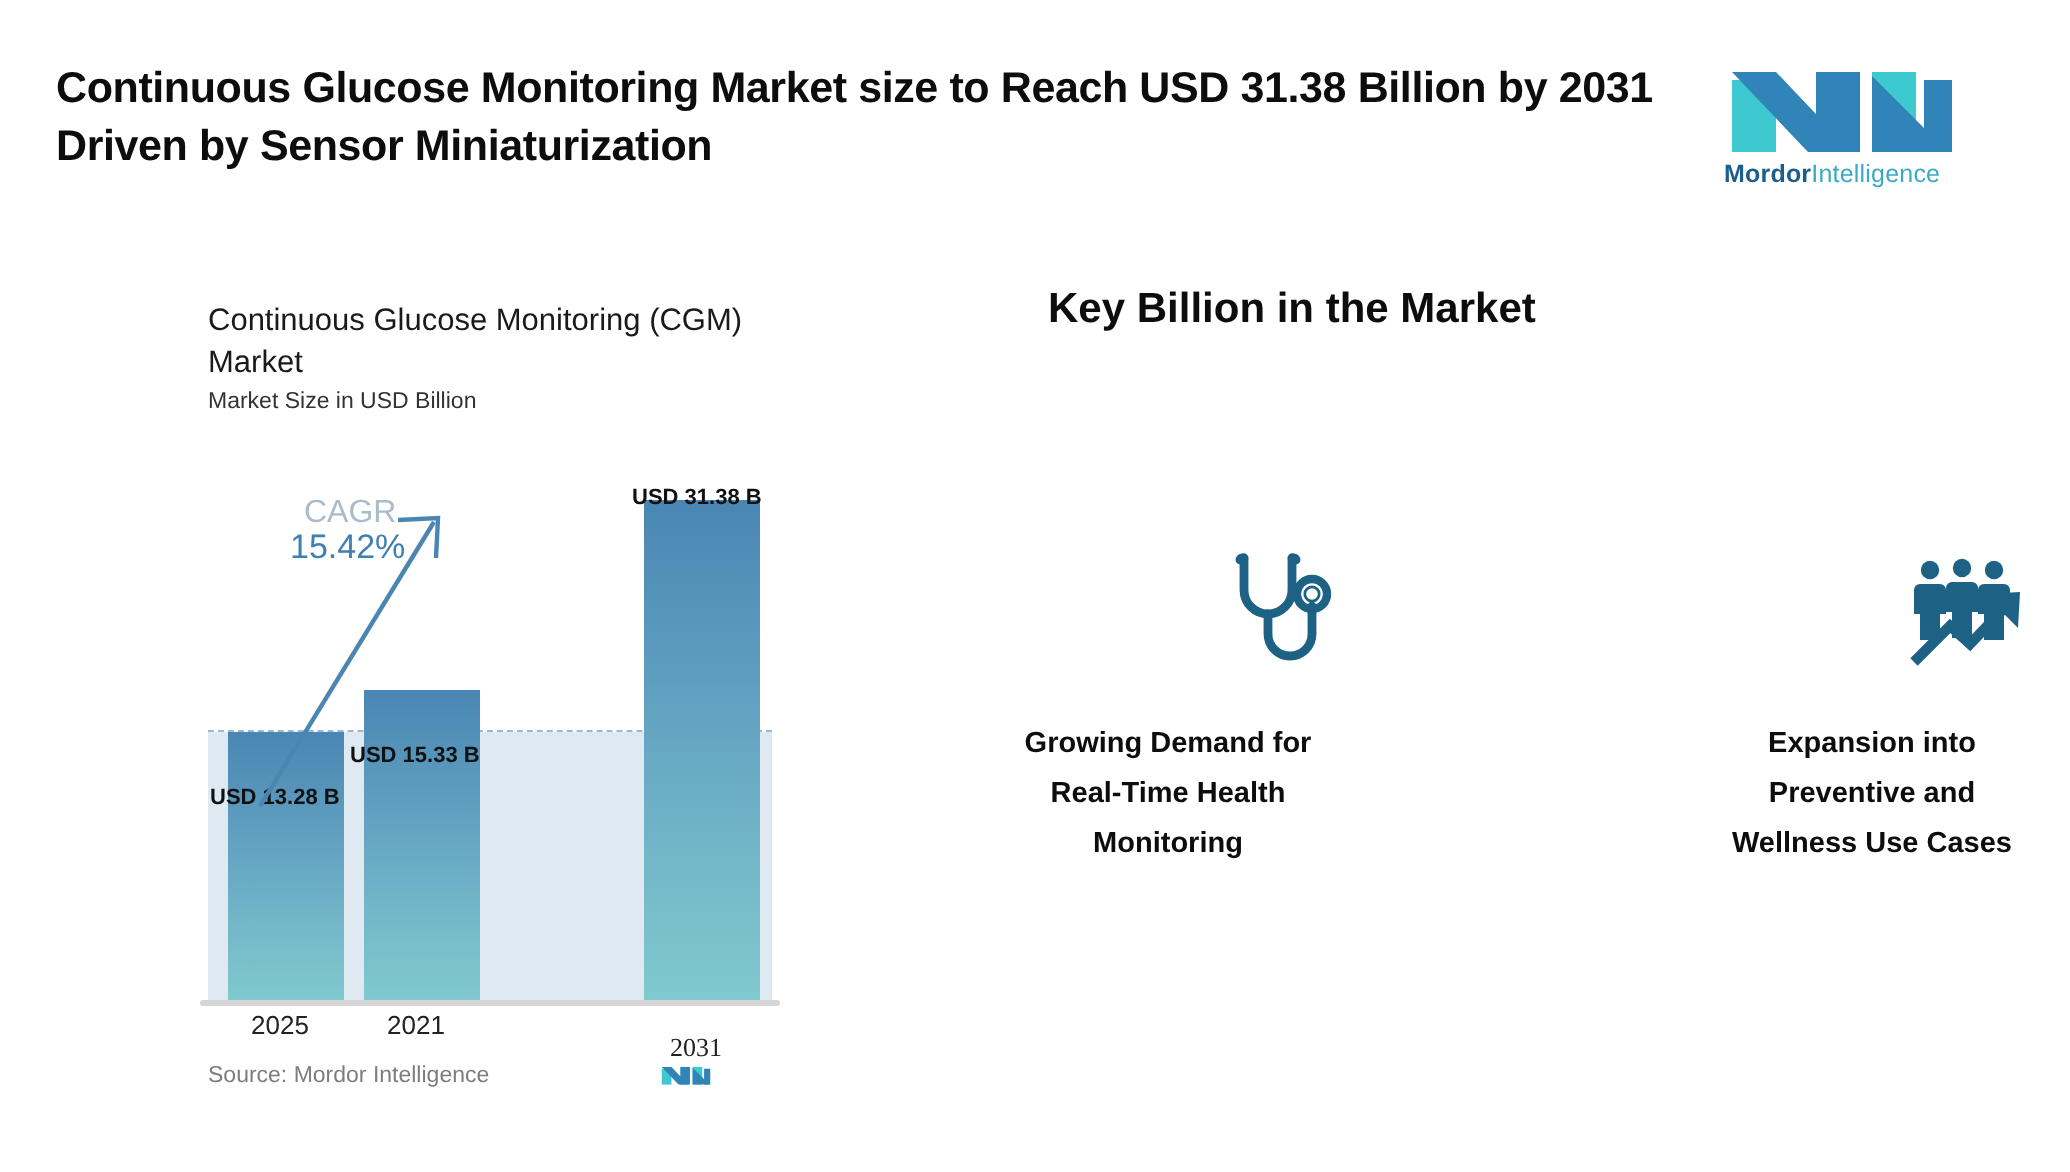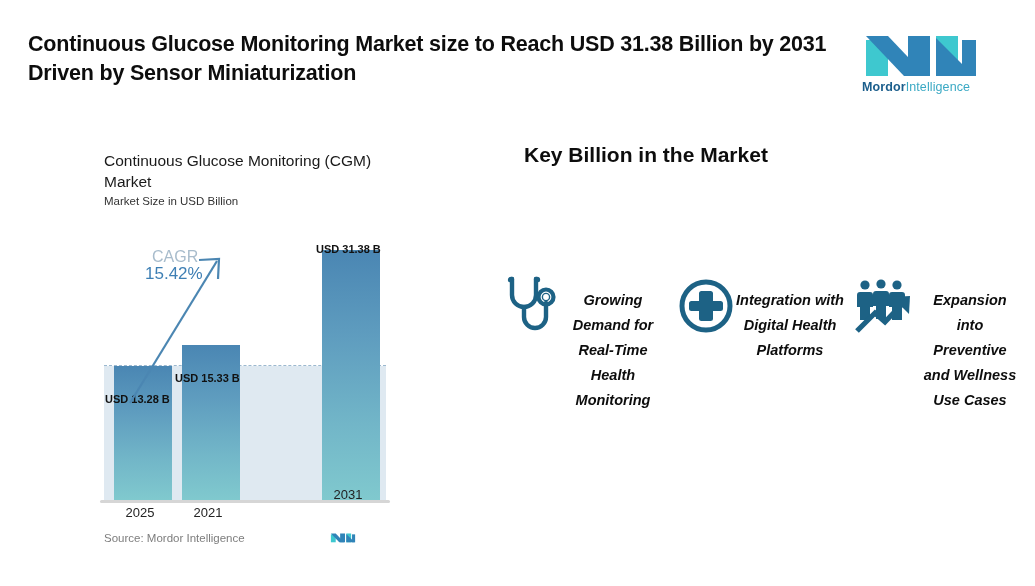--- a/index.html
+++ b/index.html
@@ -173,23 +173,22 @@
     position: absolute;
     left: 500px;
     top: 270px;
     width: 520px;
     display: flex;
     justify-content: space-between;
   }
   .trend-card {
     width: 168px;
     display: flex;
-    flex-direction: row;
-    align-items: flex-start;
-    font-style: italic;
+    flex-direction: column;
+    align-items: flex-end;
   }
   .trend-icon {
     height: 72px;
     display: flex;
     align-items: center;
     justify-content: center;
   }
   .trend-label {
     margin-top: 18px;
     font-size: 14.5px;
@@ -241,21 +240,21 @@
   <div id="cagr-word">CAGR</div>
   <div id="cagr-value">15.42%</div>
 
   <svg id="growth-arrow" viewBox="0 0 282 260">
     <line x1="26" y1="158" x2="113" y2="16" stroke="#4b86b2" stroke-width="2.2"></line>
     <polyline points="95,15 115,14 114,34" fill="none" stroke="#4b86b2" stroke-width="2.2"></polyline>
   </svg>
 
   <div class="tick-label" style="left:111px; top:365px; width:58px;">2025</div>
   <div class="tick-label" style="left:179px; top:365px; width:58px;">2021</div>
-  <div class="tick-label" style="left:319px; top:347px; width:58px;">2031</div>
+  <div class="tick-label" style="left:319px; top:376px; width:58px;font-family:Liberation Serif, serif;">2031</div>
 
   <div id="source-line">Source: Mordor Intelligence</div>
   <svg id="source-logo" width="26" height="18" viewBox="0 0 118 52">
     <polygon points="4,50 4,14 26,14 26,50" fill="#3ec8cf"></polygon>
     <polygon points="4,10 26,10 64,50 42,50" fill="#3084b8"></polygon>
     <polygon points="46,10 68,10 68,50 46,50" fill="#3084b8"></polygon>
     <polygon points="74,10 96,10 96,50 74,50" fill="#3ec8cf"></polygon>
     <polygon points="74,50 74,12 112,50" fill="#3084b8"></polygon>
     <polygon points="100,14 114,14 114,50 100,50" fill="#3084b8"></polygon>
   </svg>
@@ -274,29 +273,20 @@
           <path d="M36 4 h1 a1 1 0 0 1 1 1"></path>
           <path d="M24 32 v10 a11 11 0 0 0 22 0 V28"></path>
         </g>
         <circle cx="46" cy="22" r="7.5" fill="none" stroke="#1d6285" stroke-width="4.2"></circle>
         <circle cx="46" cy="22" r="3.6" fill="none" stroke="#1d6285" stroke-width="1.4"></circle>
       </svg>
     </div>
     <div class="trend-label">Growing Demand for Real-Time Health Monitoring</div>
   </div>
 
-  <div class="trend-card">
-    <div class="trend-icon">
-      <svg width="60" height="60" viewBox="0 0 60 60">
-        <circle cx="30" cy="30" r="24" fill="none" stroke="#1d6285" stroke-width="5"></circle>
-        <path d="M25.5 15 h9 a2.5 2.5 0 0 1 2.5 2.5 V25 h7.5 a2.5 2.5 0 0 1 2.5 2.5 v5 a2.5 2.5 0 0 1 -2.5 2.5 H37 v7.5 a2.5 2.5 0 0 1 -2.5 2.5 h-9 a2.5 2.5 0 0 1 -2.5 -2.5 V35 h-7.5 a2.5 2.5 0 0 1 -2.5 -2.5 v-5 a2.5 2.5 0 0 1 2.5 -2.5 H23 v-7.5 a2.5 2.5 0 0 1 2.5 -2.5 z" fill="#1d6285"></path>
-      </svg>
-    </div>
-    <div class="trend-label">Integration with Digital Health Platforms</div>
-  </div>
 
   <div class="trend-card">
     <div class="trend-icon">
       <svg width="68" height="60" viewBox="0 0 68 60">
         <g fill="#1d6285">
           <circle cx="13" cy="9" r="4.6"></circle>
           <path d="M8 16 h10 a3 3 0 0 1 3 3 v12 h-3 v13 h-10 v-13 h-3 v-12 a3 3 0 0 1 3 -3 z"></path>
           <circle cx="29" cy="8" r="4.6"></circle>
           <path d="M24 15 h10 a3 3 0 0 1 3 3 v12 h-3 v13 h-10 v-13 h-3 v-12 a3 3 0 0 1 3 -3 z"></path>
           <circle cx="45" cy="9" r="4.6"></circle>

